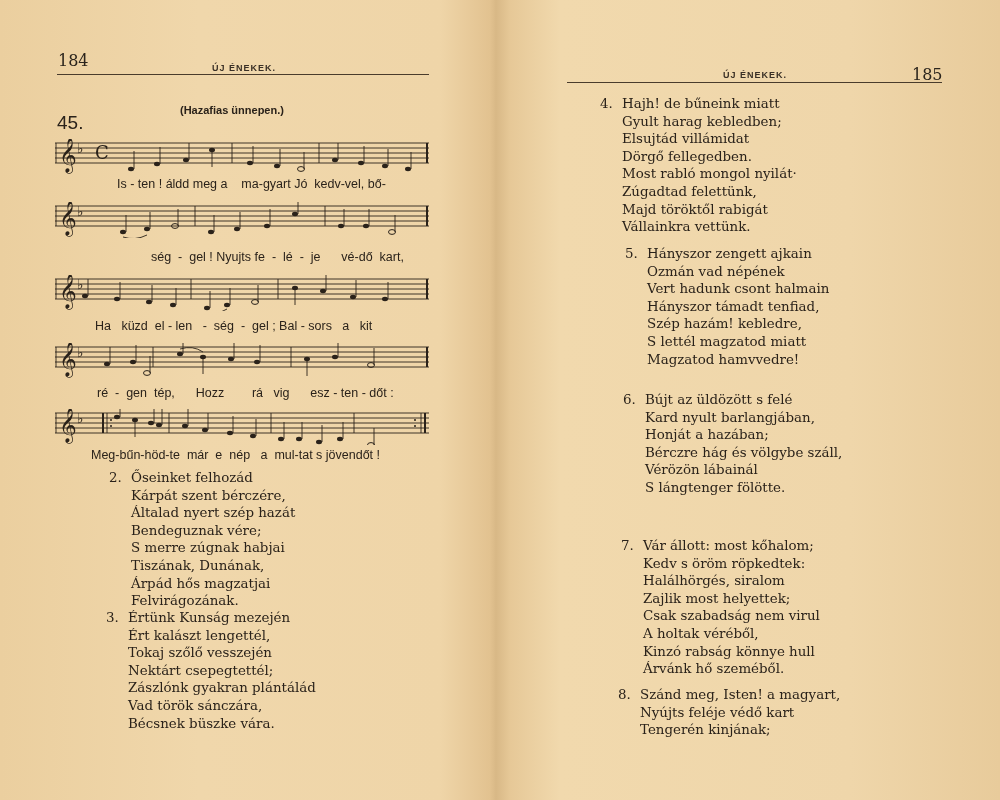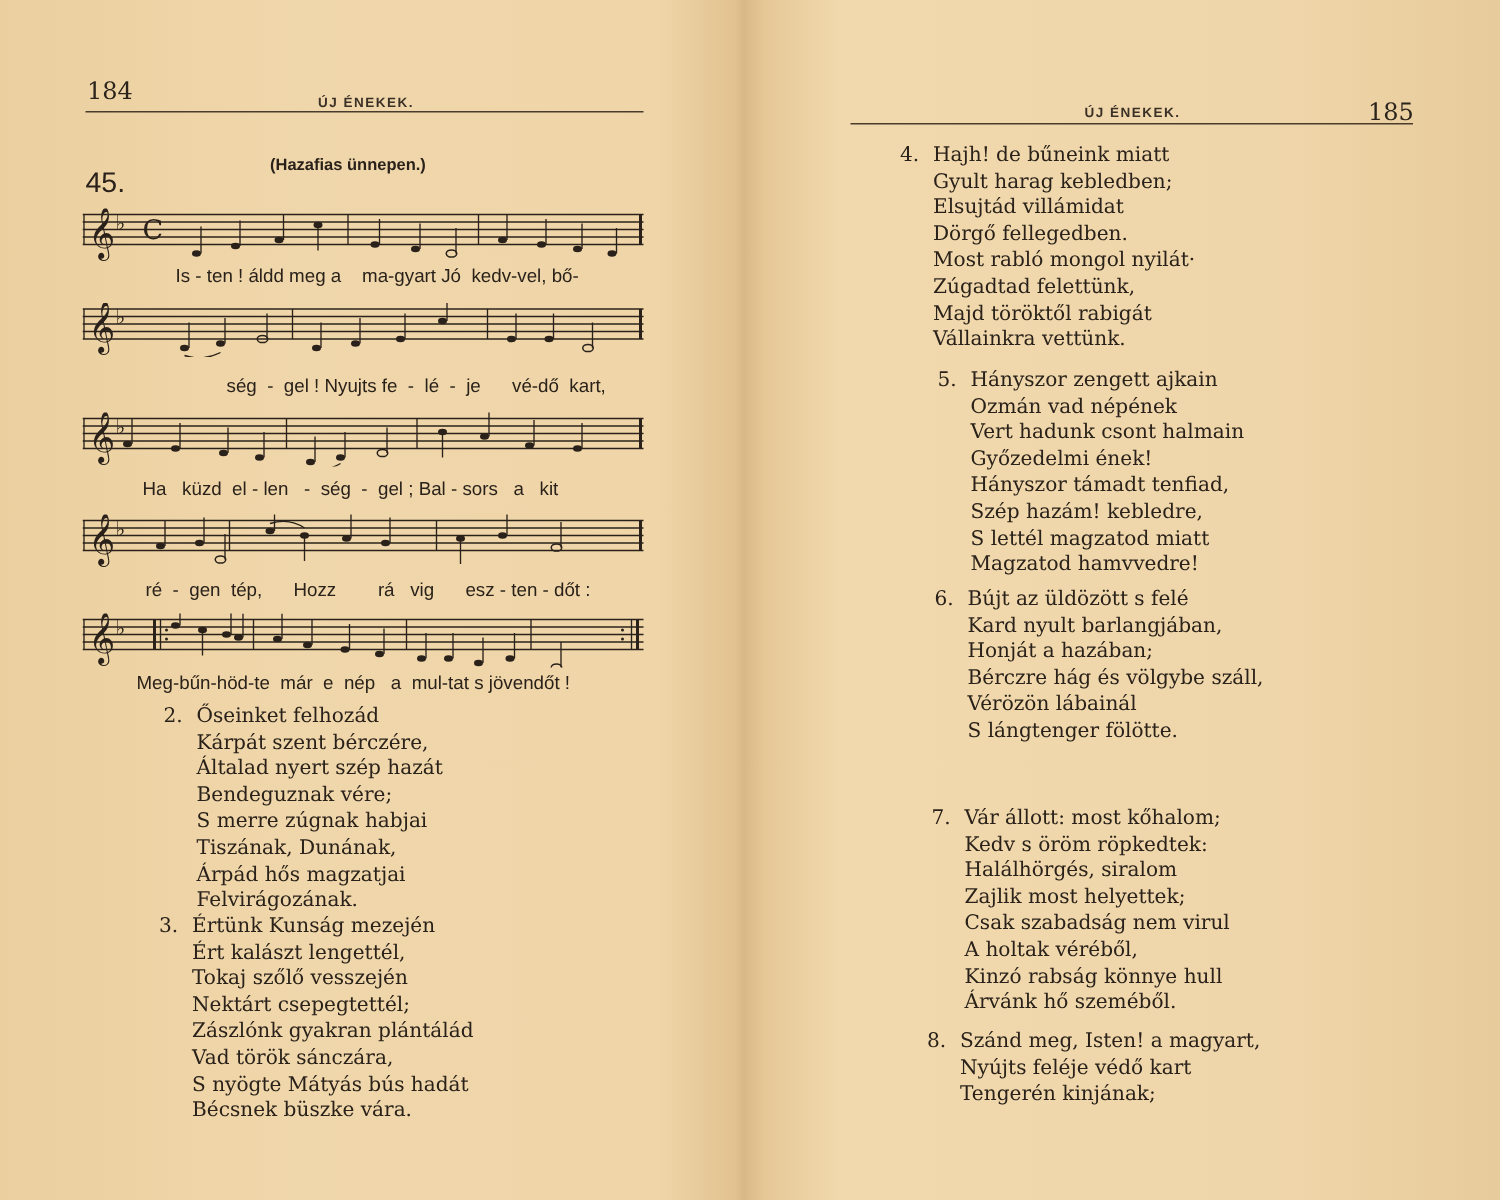--- a/index.html
+++ b/index.html
@@ -284,21 +284,20 @@
     </div>
 
     <div class="stanza" style="left:128px;top:609px;">
       <span class="num">3.</span>
       <span class="line">Értünk Kunság mezején</span>
       <span class="line">Ért kalászt lengettél,</span>
       <span class="line">Tokaj szőlő vesszején</span>
       <span class="line">Nektárt csepegtettél;</span>
       <span class="line">Zászlónk gyakran plántálád</span>
       <span class="line">Vad török sánczára,</span>
-      <span class="line">S nyögte Mátyás bús hadát</span>
       <span class="line">Bécsnek büszke vára.</span>
     </div>
   </div>
 
   <div class="page right">
     <div class="rhead" style="left:218px;top:70px;">ÚJ ÉNEKEK.</div>
     <div class="pnum" style="left:407px;top:65px;">185</div>
     <div class="rule" style="left:62px;top:82px;width:375px;"></div>
 
     <div class="stanza" style="left:117px;top:95px;">
@@ -311,21 +310,20 @@
       <span class="line">Zúgadtad felettünk,</span>
       <span class="line">Majd töröktől rabigát</span>
       <span class="line">Vállainkra vettünk.</span>
     </div>
 
     <div class="stanza" style="left:142px;top:245px;">
       <span class="num">5.</span>
       <span class="line">Hányszor zengett ajkain</span>
       <span class="line">Ozmán vad népének</span>
       <span class="line">Vert hadunk csont halmain</span>
-      <span class="line">Győzedelmi ének!</span>
       <span class="line">Hányszor támadt tenfiad,</span>
       <span class="line">Szép hazám! kebledre,</span>
       <span class="line">S lettél magzatod miatt</span>
       <span class="line">Magzatod hamvvedre!</span>
     </div>
 
     <div class="stanza" style="left:140px;top:391px;">
       <span class="num">6.</span>
       <span class="line">Bújt az üldözött s felé</span>
       <span class="line">Kard nyult barlangjában,</span>

